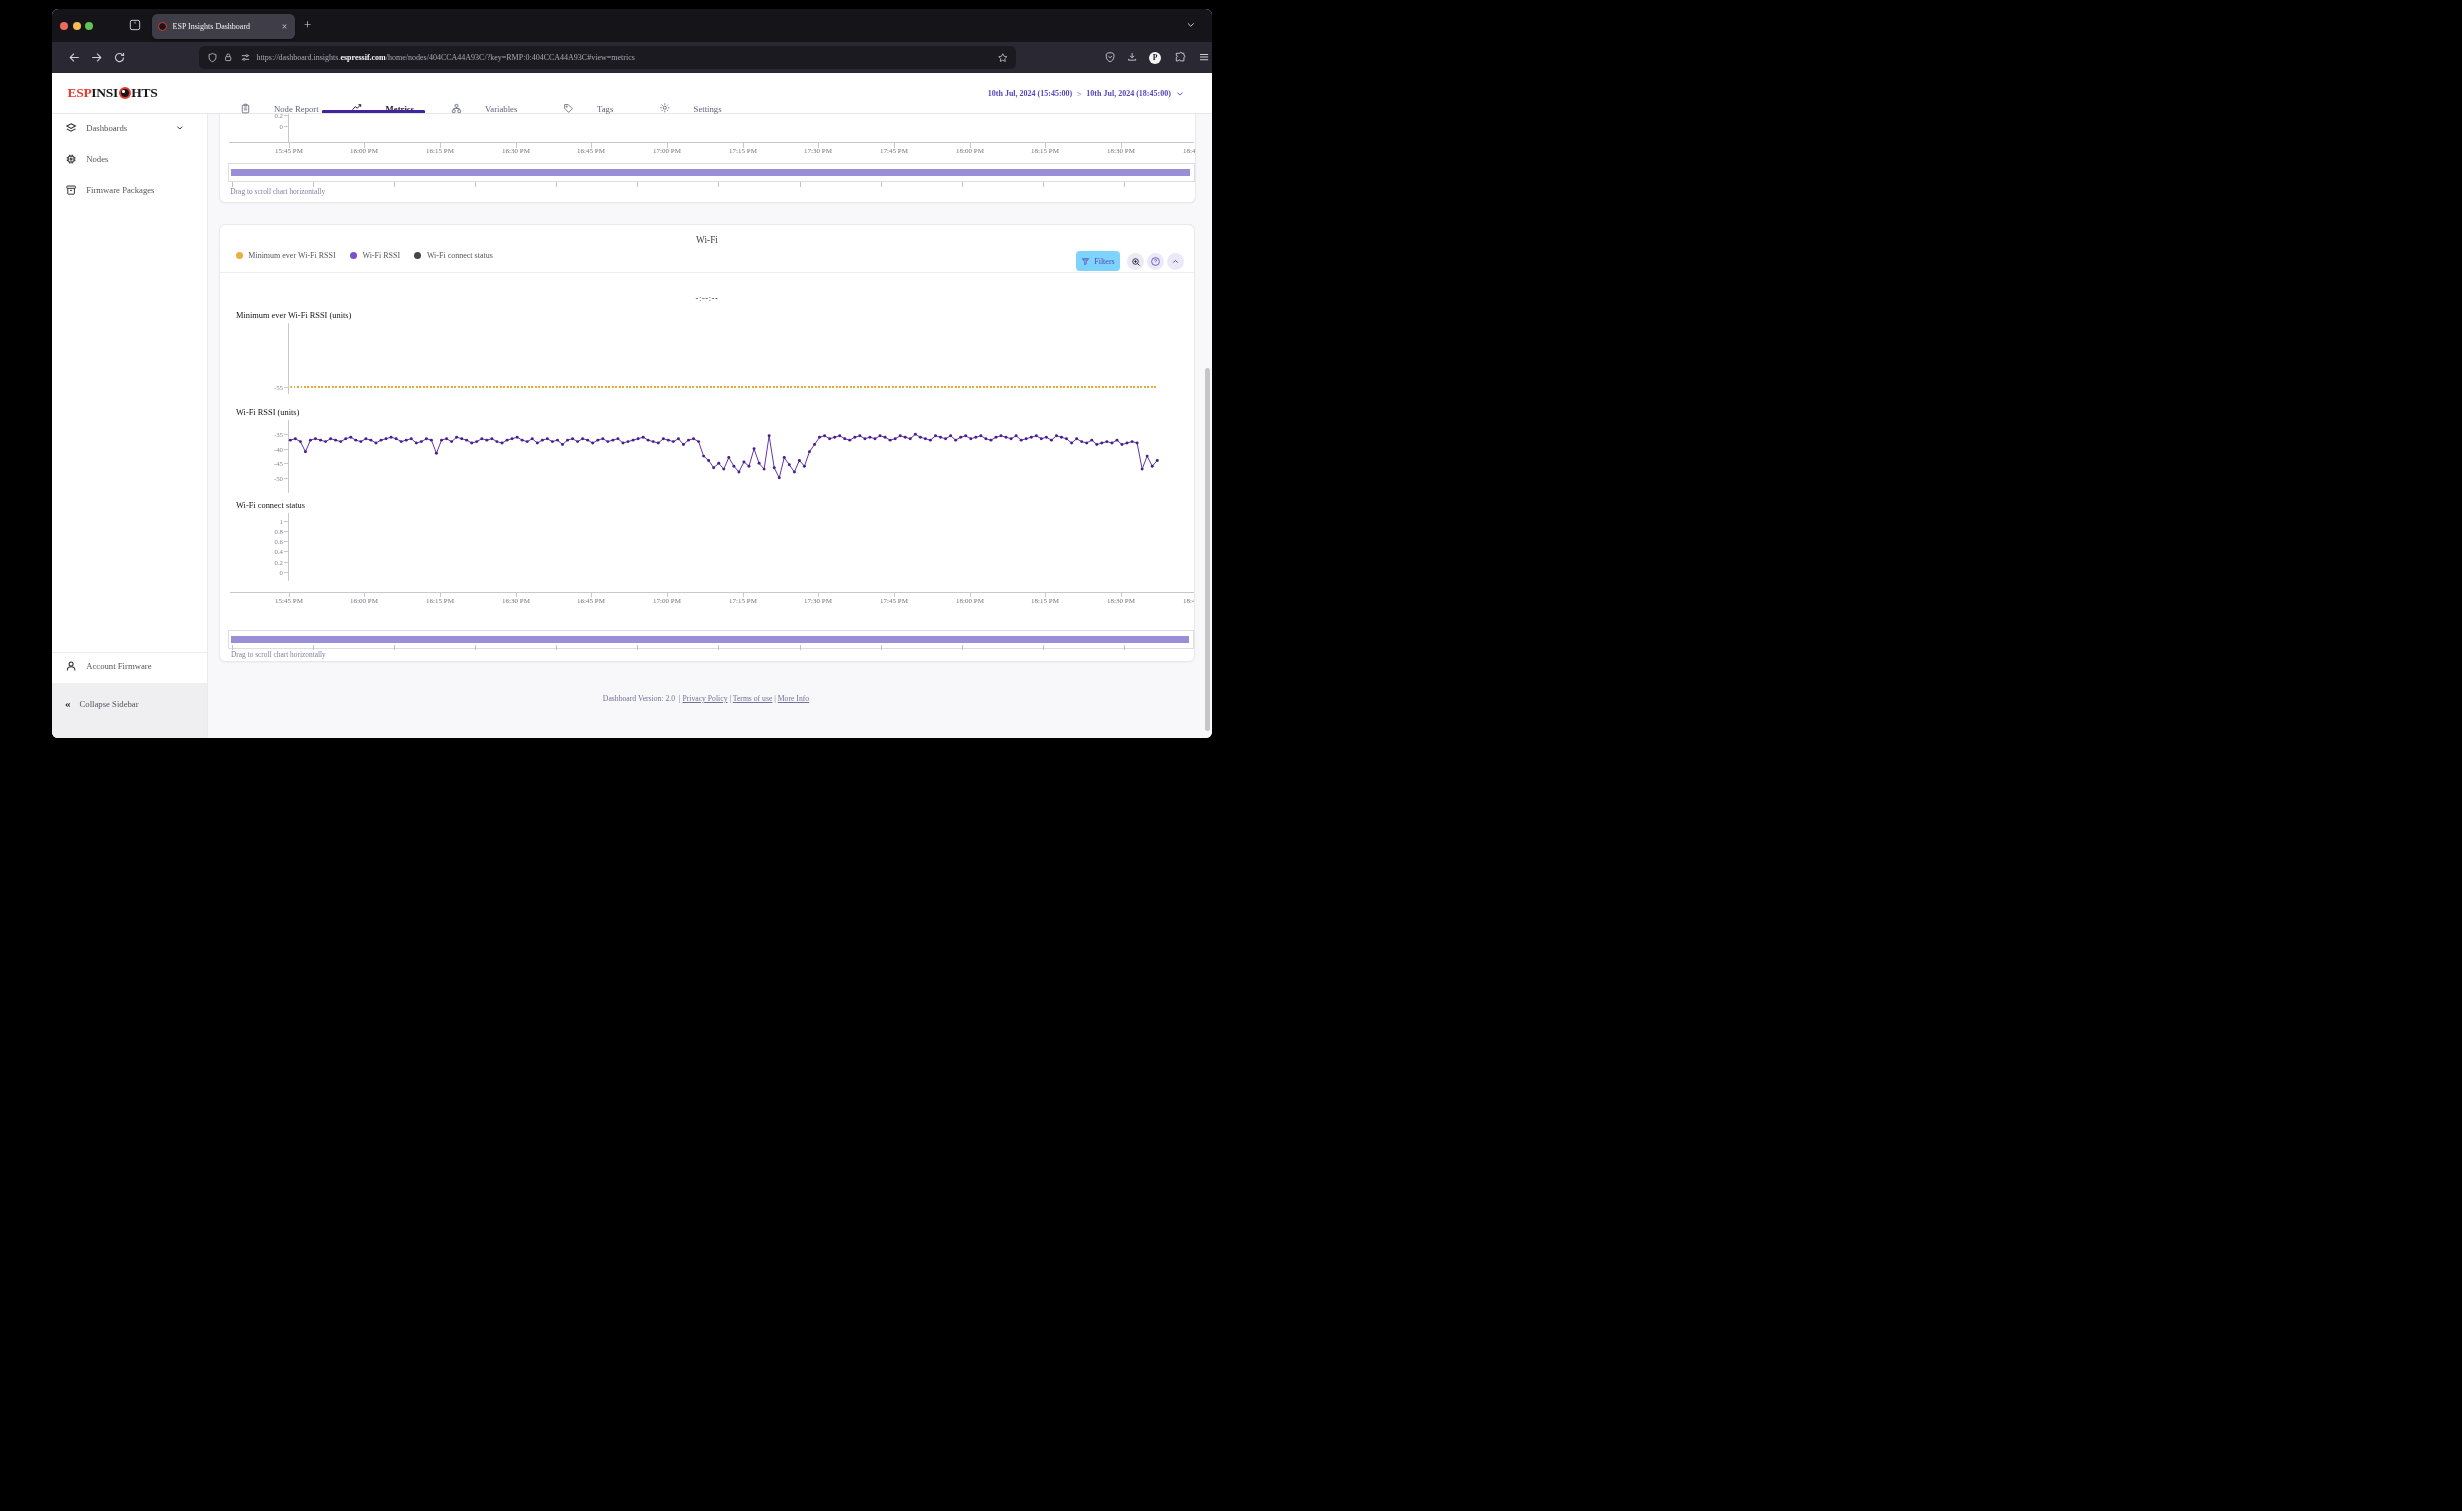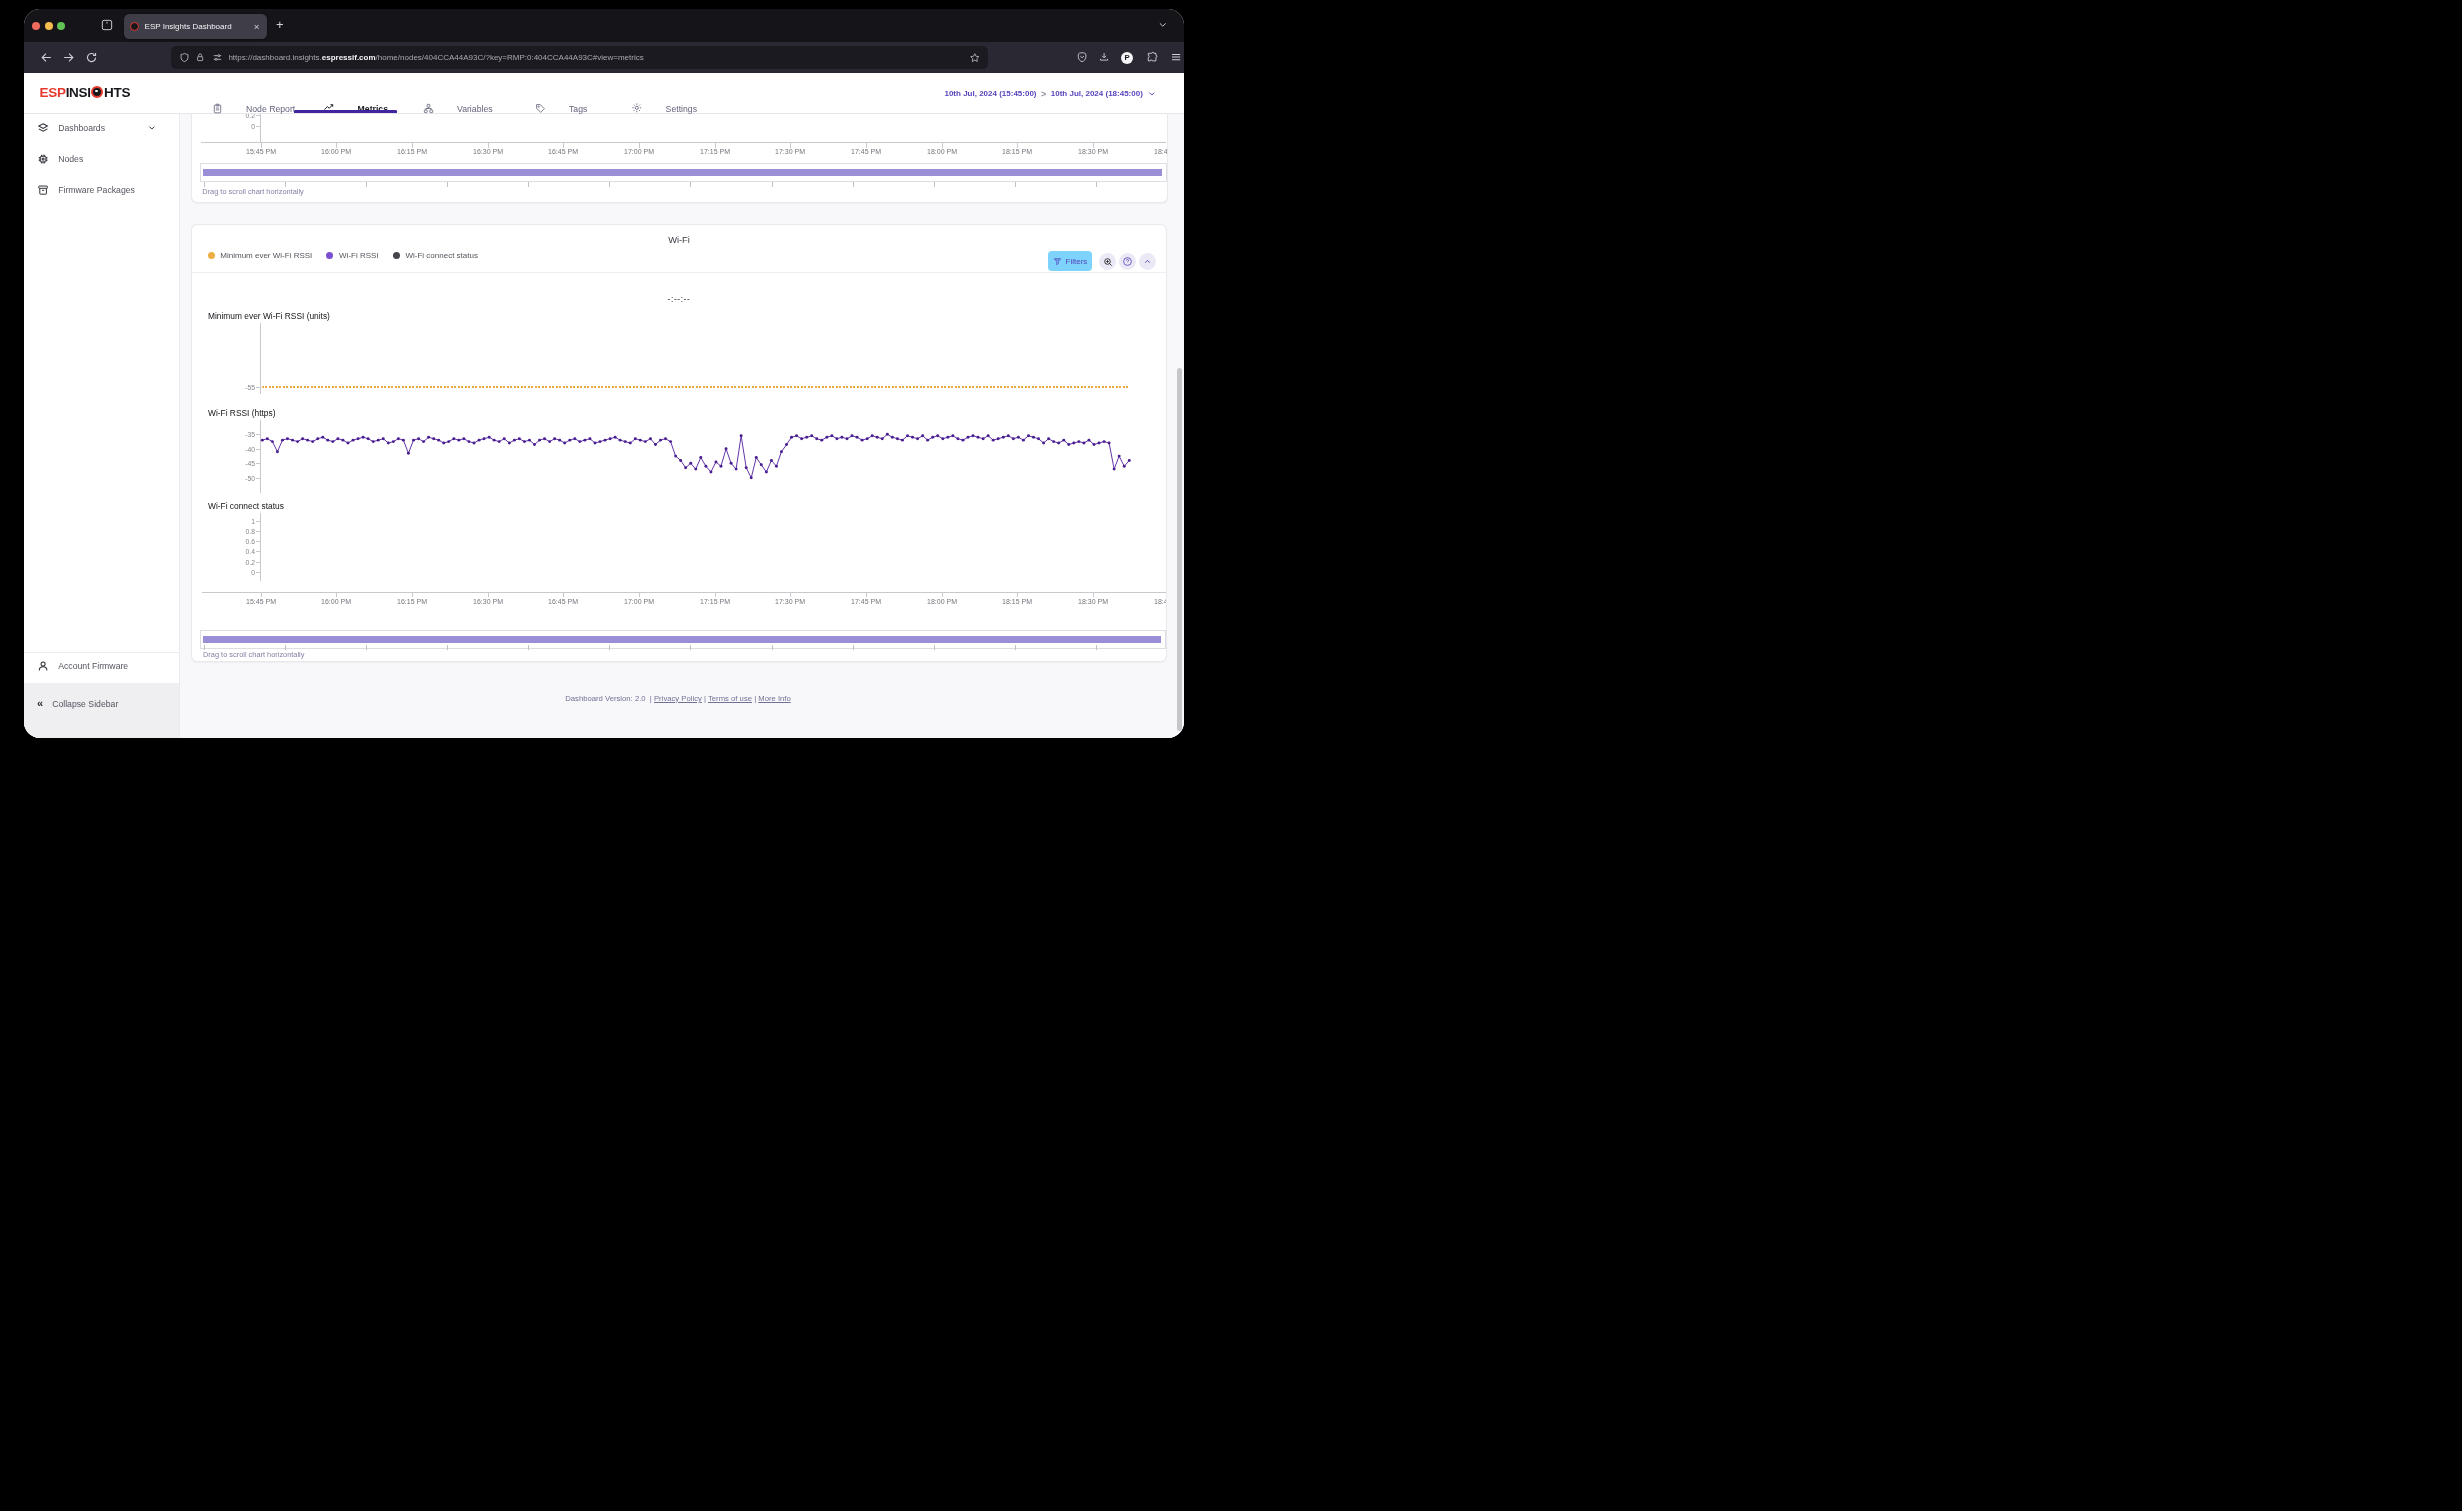--- a/index.html
+++ b/index.html
@@ -1,21 +1,21 @@
 <!DOCTYPE html>
 <html style="font-size:10.3px"><head>
 <meta charset="utf-8">
 <style>
   * { margin:0; padding:0; box-sizing:border-box; }
   html,body { width:1231px; height:756px; background:#000; font-family:"Liberation Sans", sans-serif; }
   .abs { position:absolute; }
   .window {
-    position:absolute; left:24px; top:9px; width:1160px; height:729px;
-    border-radius:16px; overflow:hidden; background:#f8f8fb;
-    display:flex; flex-direction:column;
+    position:absolute; left:52px; top:9px; width:1160px; height:729px;
+    border-radius:6px; overflow:hidden; background:#f8f8fb;
+    display:flex; flex-direction:column;font-family:Liberation Serif, serif;
   }
   
   .tabstrip { height:33px; background:#151419; position:relative; flex:0 0 auto; }
   .tlight { position:absolute; top:13px; width:8.4px; height:8.4px; border-radius:50%; }
   .tl-red{ left:7.7px; background:#ee6a5e;} .tl-yellow{ left:20.6px; background:#f5bd4f;} .tl-green{ left:33px; background:#61c354;}
   .libicon { position:absolute; left:76px; top:9px; color:#c8c8cf; }
   .tab { position:absolute; left:100px; top:4.5px; width:143px; height:25px; background:#3f3e48; border-radius:5.2px;
          display:flex; align-items:center; padding:0 6.4px; gap:5.2px; box-shadow:0 0.6px 1.9px rgba(0,0,0,.4); }
   .favicon { width:9px; height:9px; border-radius:50%; background:#17171b; border:1.9px solid #e8392f; flex:0 0 auto; }
   .tab-title { color:#f2f2f4; font-size:8px; white-space:nowrap; overflow:hidden; flex:1; }
@@ -420,21 +420,21 @@
         <div class="hover-time" style="left:487px; top:69px">-:--:--</div>
 
         <div class="section-label" style="left:16px; top:86px">Minimum ever Wi-Fi RSSI (units)</div>
         <div class="yaxis" style="left:68px; top:98px; height:71px"></div>
         <div id="min-ylabs">
             <div class="ylab" style="left:63px; top:162px">-55</div>
             <div class="ytick" style="left:64px; top:162px"></div>
           </div>
         <div class="orange-line" style="left:70px; top:161px; width:867px"></div>
 
-        <div class="section-label" style="left:16px; top:183px">Wi-Fi RSSI (https)</div>
+        <div class="section-label" style="left:16px; top:183px">Wi-Fi RSSI (units)</div>
         <div class="yaxis" style="left:68px; top:195px; height:73px"></div>
         <div id="rssi-ylabs">
             <div class="ylab" style="left:63px; top:209px">-35</div>
             <div class="ytick" style="left:64px; top:209px"></div>
             <div class="ylab" style="left:63px; top:224px">-40</div>
             <div class="ytick" style="left:64px; top:224px"></div>
             <div class="ylab" style="left:63px; top:238px">-45</div>
             <div class="ytick" style="left:64px; top:238px"></div>
             <div class="ylab" style="left:63px; top:253px">-50</div>
             <div class="ytick" style="left:64px; top:253px"></div>

